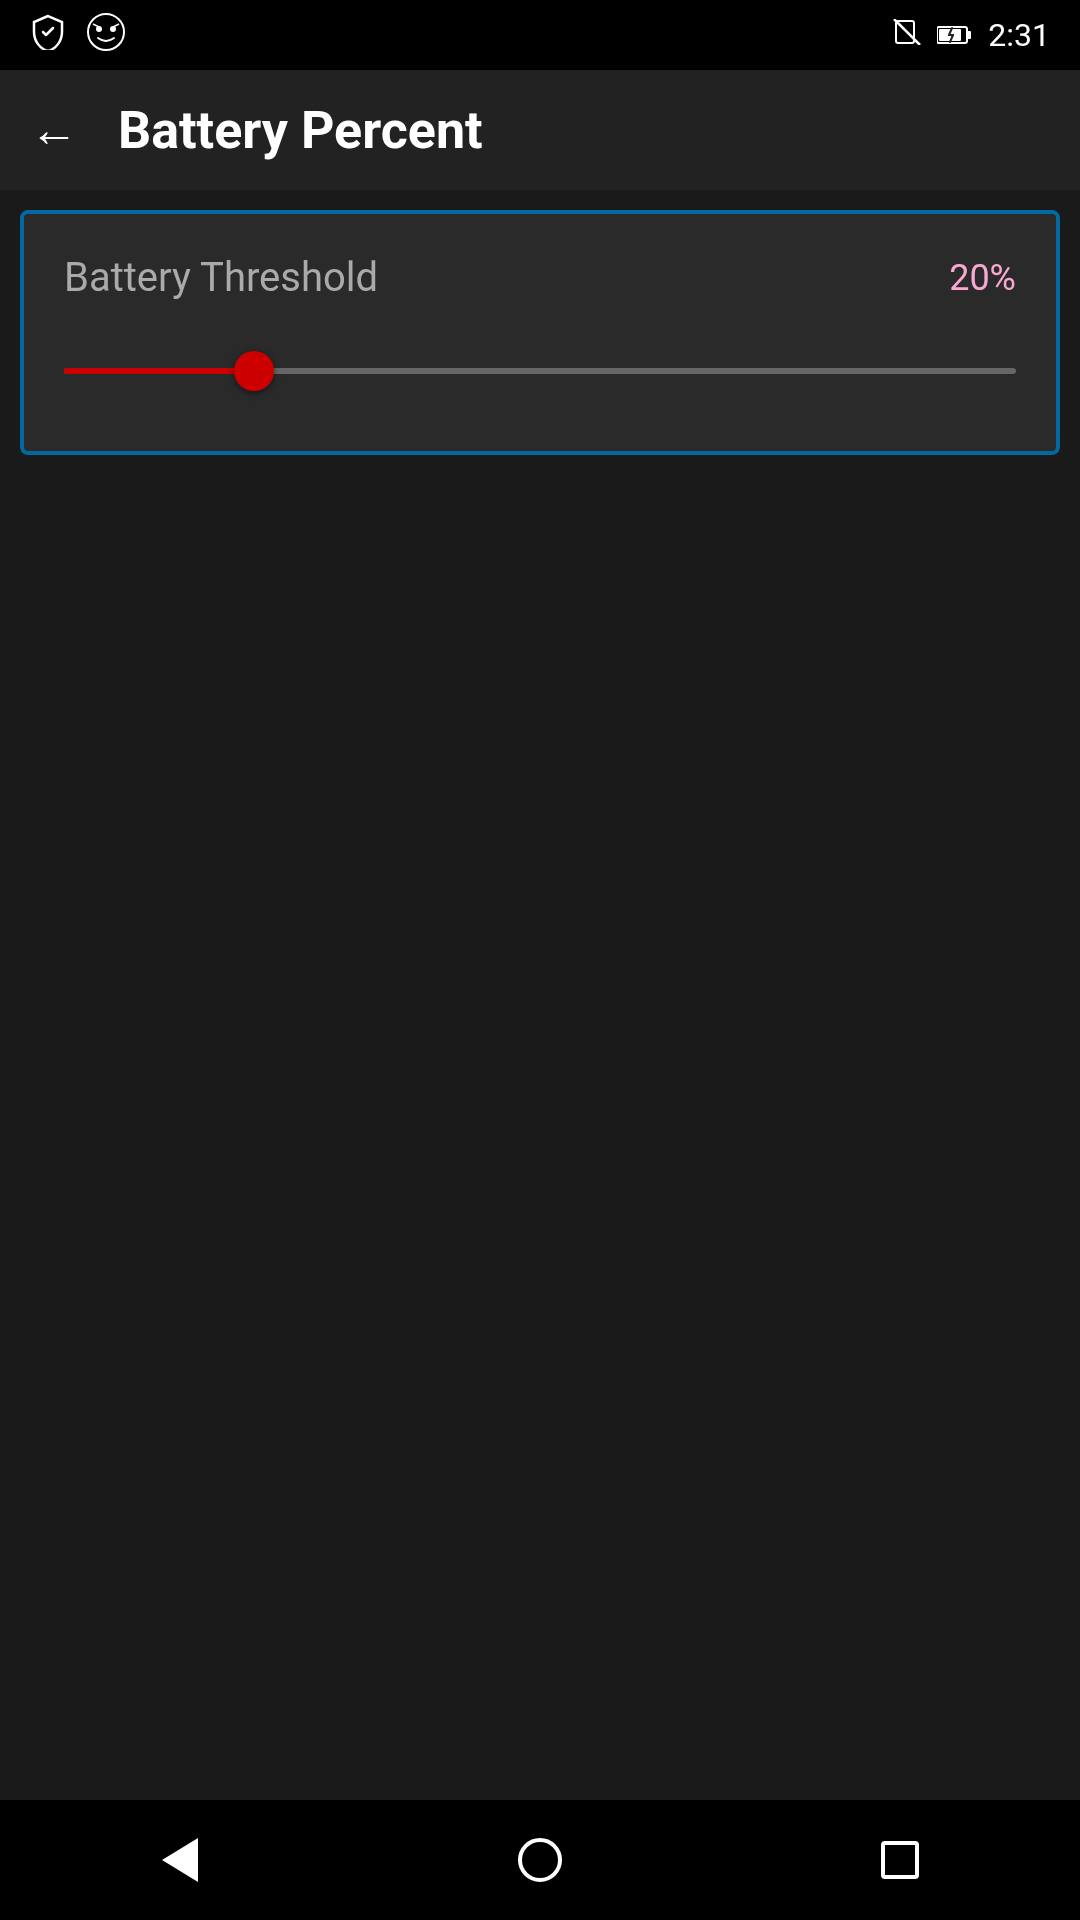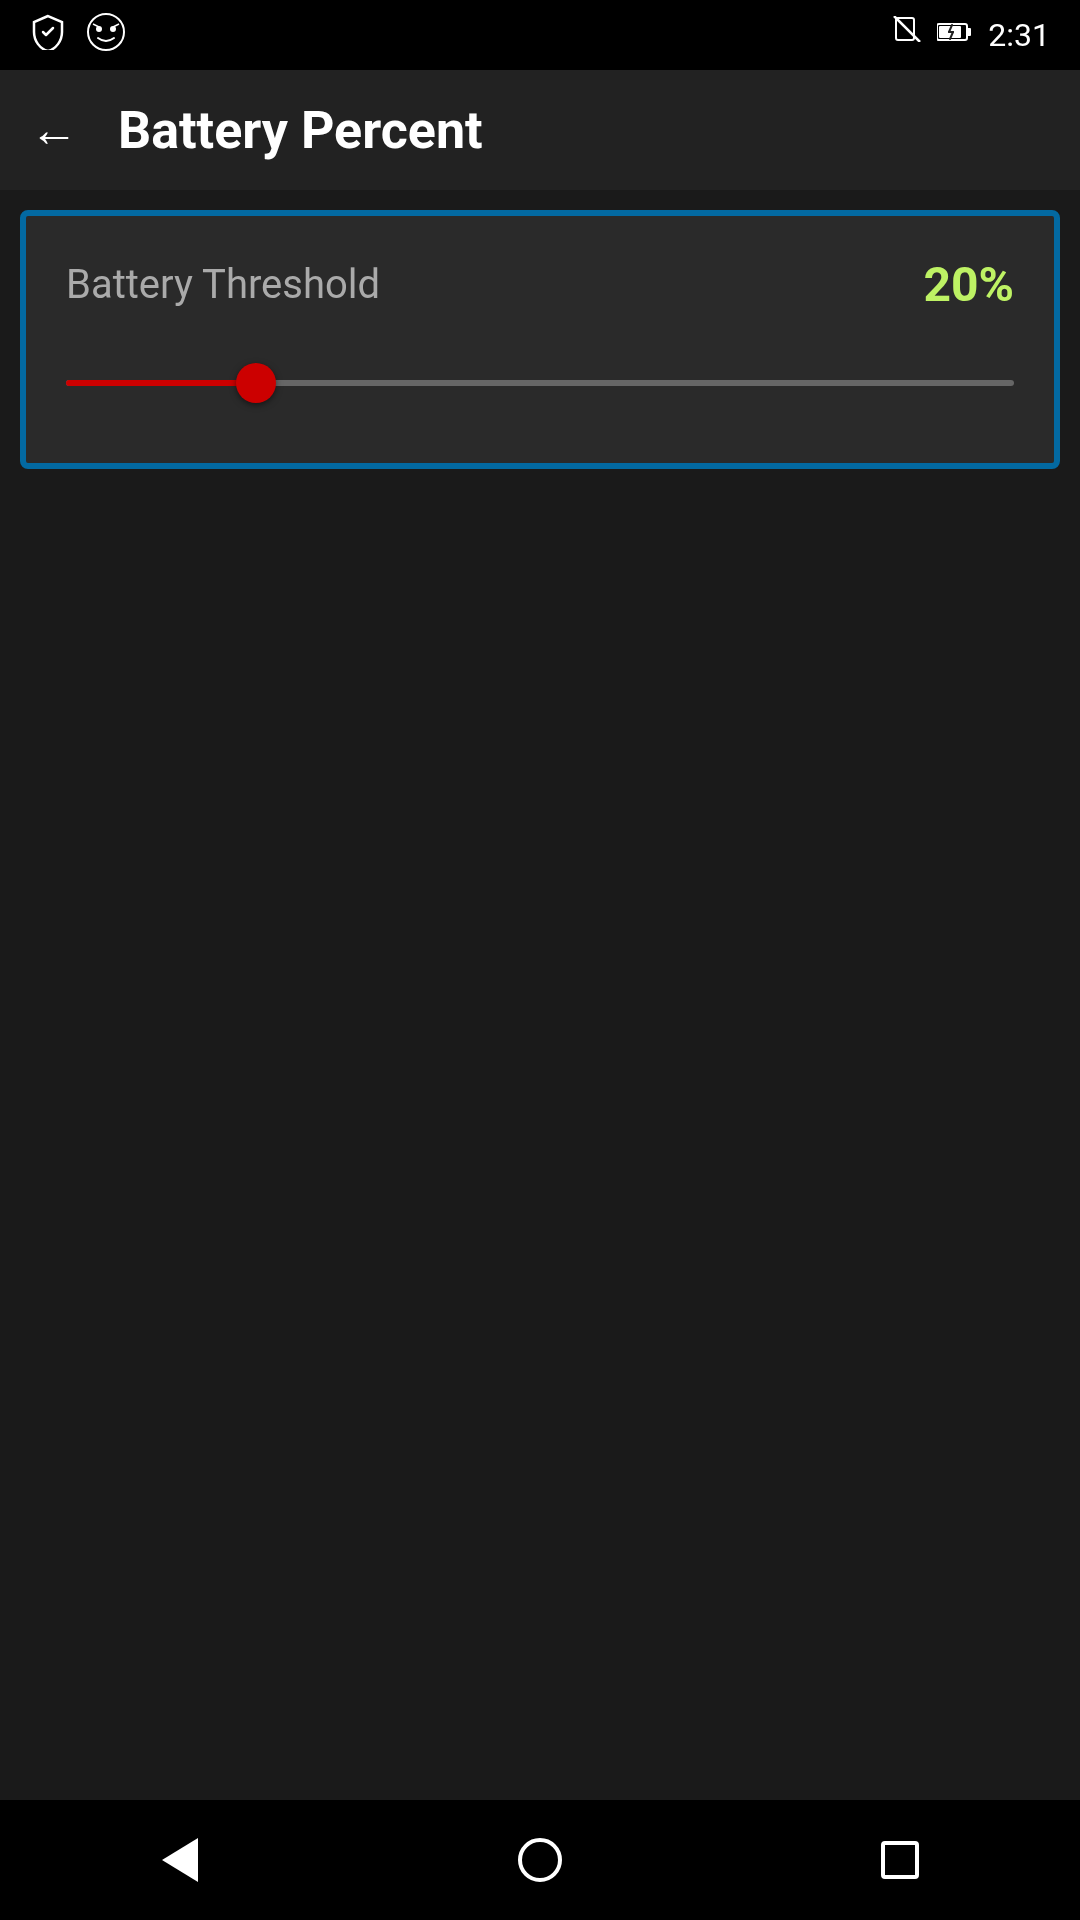--- a/index.html
+++ b/index.html
@@ -32,21 +32,21 @@
     }
 
     .status-bar-left {
       display: flex;
       align-items: center;
       gap: 20px;
     }
 
     .status-bar-right {
       display: flex;
-      align-items: flex-start;
+      align-items: center;
       gap: 15px;
     }
 
     .status-icon {
       color: #ffffff;
       font-size: 28px;
     }
 
     .status-time {
       color: #ffffff;
@@ -100,41 +100,41 @@
     .main-content {
       flex: 1;
       background-color: #1a1a1a;
       padding: 20px;
     }
 
     
     .card {
       background-color: #2a2a2a;
       border-radius: 8px;
-      border: 6px solid #0369a1;
+      border: 4px solid #0369a1;
       padding: 40px 40px 60px 40px;
     }
 
     .card-header {
       display: flex;
       justify-content: space-between;
       align-items: center;
       margin-bottom: 50px;
     }
 
     .card-label {
       font-size: 40px;
       font-weight: 400;
       color: #aaaaaa;
     }
 
     .card-value {
-      font-size: 48px;
-      font-weight: 700;
-      color: #bef264;
+      font-size: 36px;
+      font-weight: 400;
+      color: #f9a8d4;
     }
 
     
     .slider-container {
       position: relative;
       width: 100%;
       height: 40px;
       display: flex;
       align-items: center;
     }

